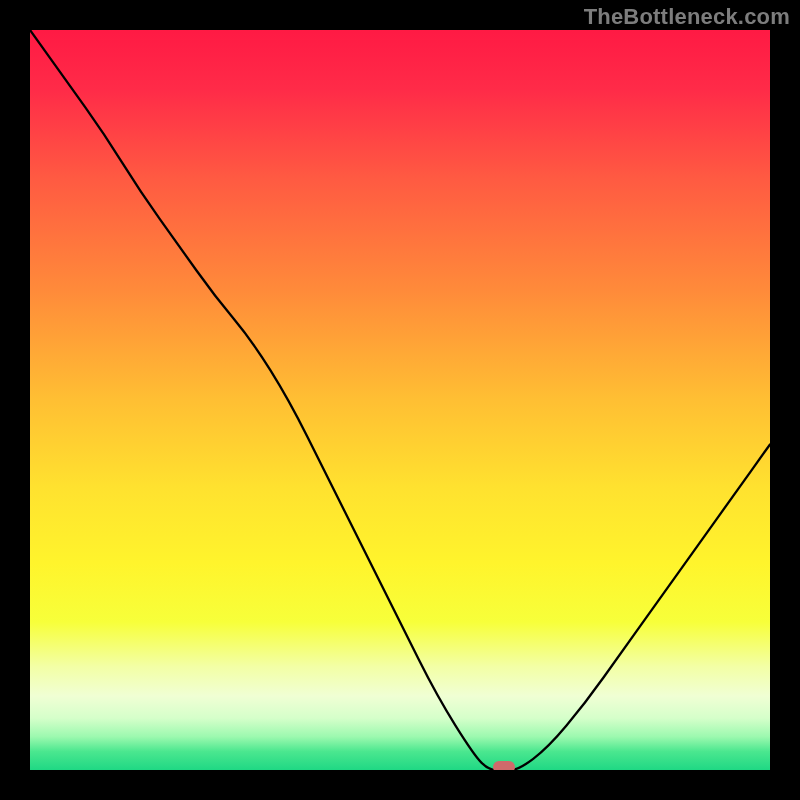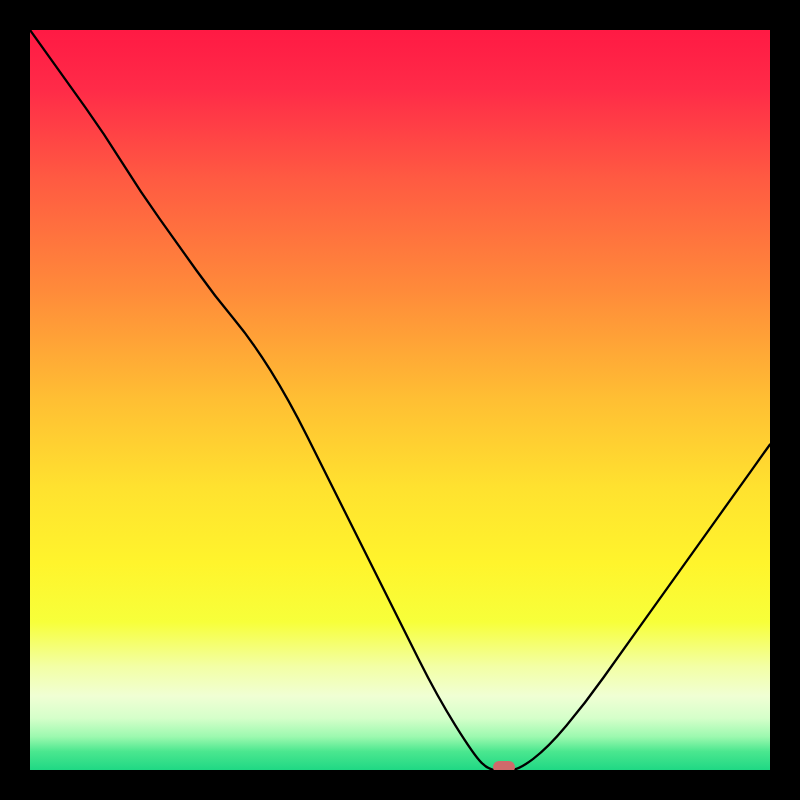--- a/index.html
+++ b/index.html
@@ -55,20 +55,21 @@
     border-radius: 6px;
     background: #cf6a6b;
     transform: translate(-50%, -50%);
     z-index: 5;
   }
 </style>
 </head>
 <body>
 
 <div class="container">
+  <div class="watermark">TheBottleneck.com</div>
 
   <div class="plot-area">
     <svg class="gradient" viewBox="0 0 740 740" preserveAspectRatio="none">
       <defs>
         <linearGradient id="bg-grad" x1="0" y1="0" x2="0" y2="1">
             <stop offset="0%" stop-color="#ff1a44"></stop>
             <stop offset="8%" stop-color="#ff2b48"></stop>
             <stop offset="20%" stop-color="#ff5a42"></stop>
             <stop offset="35%" stop-color="#ff8a3a"></stop>
             <stop offset="50%" stop-color="#ffbf33"></stop>

